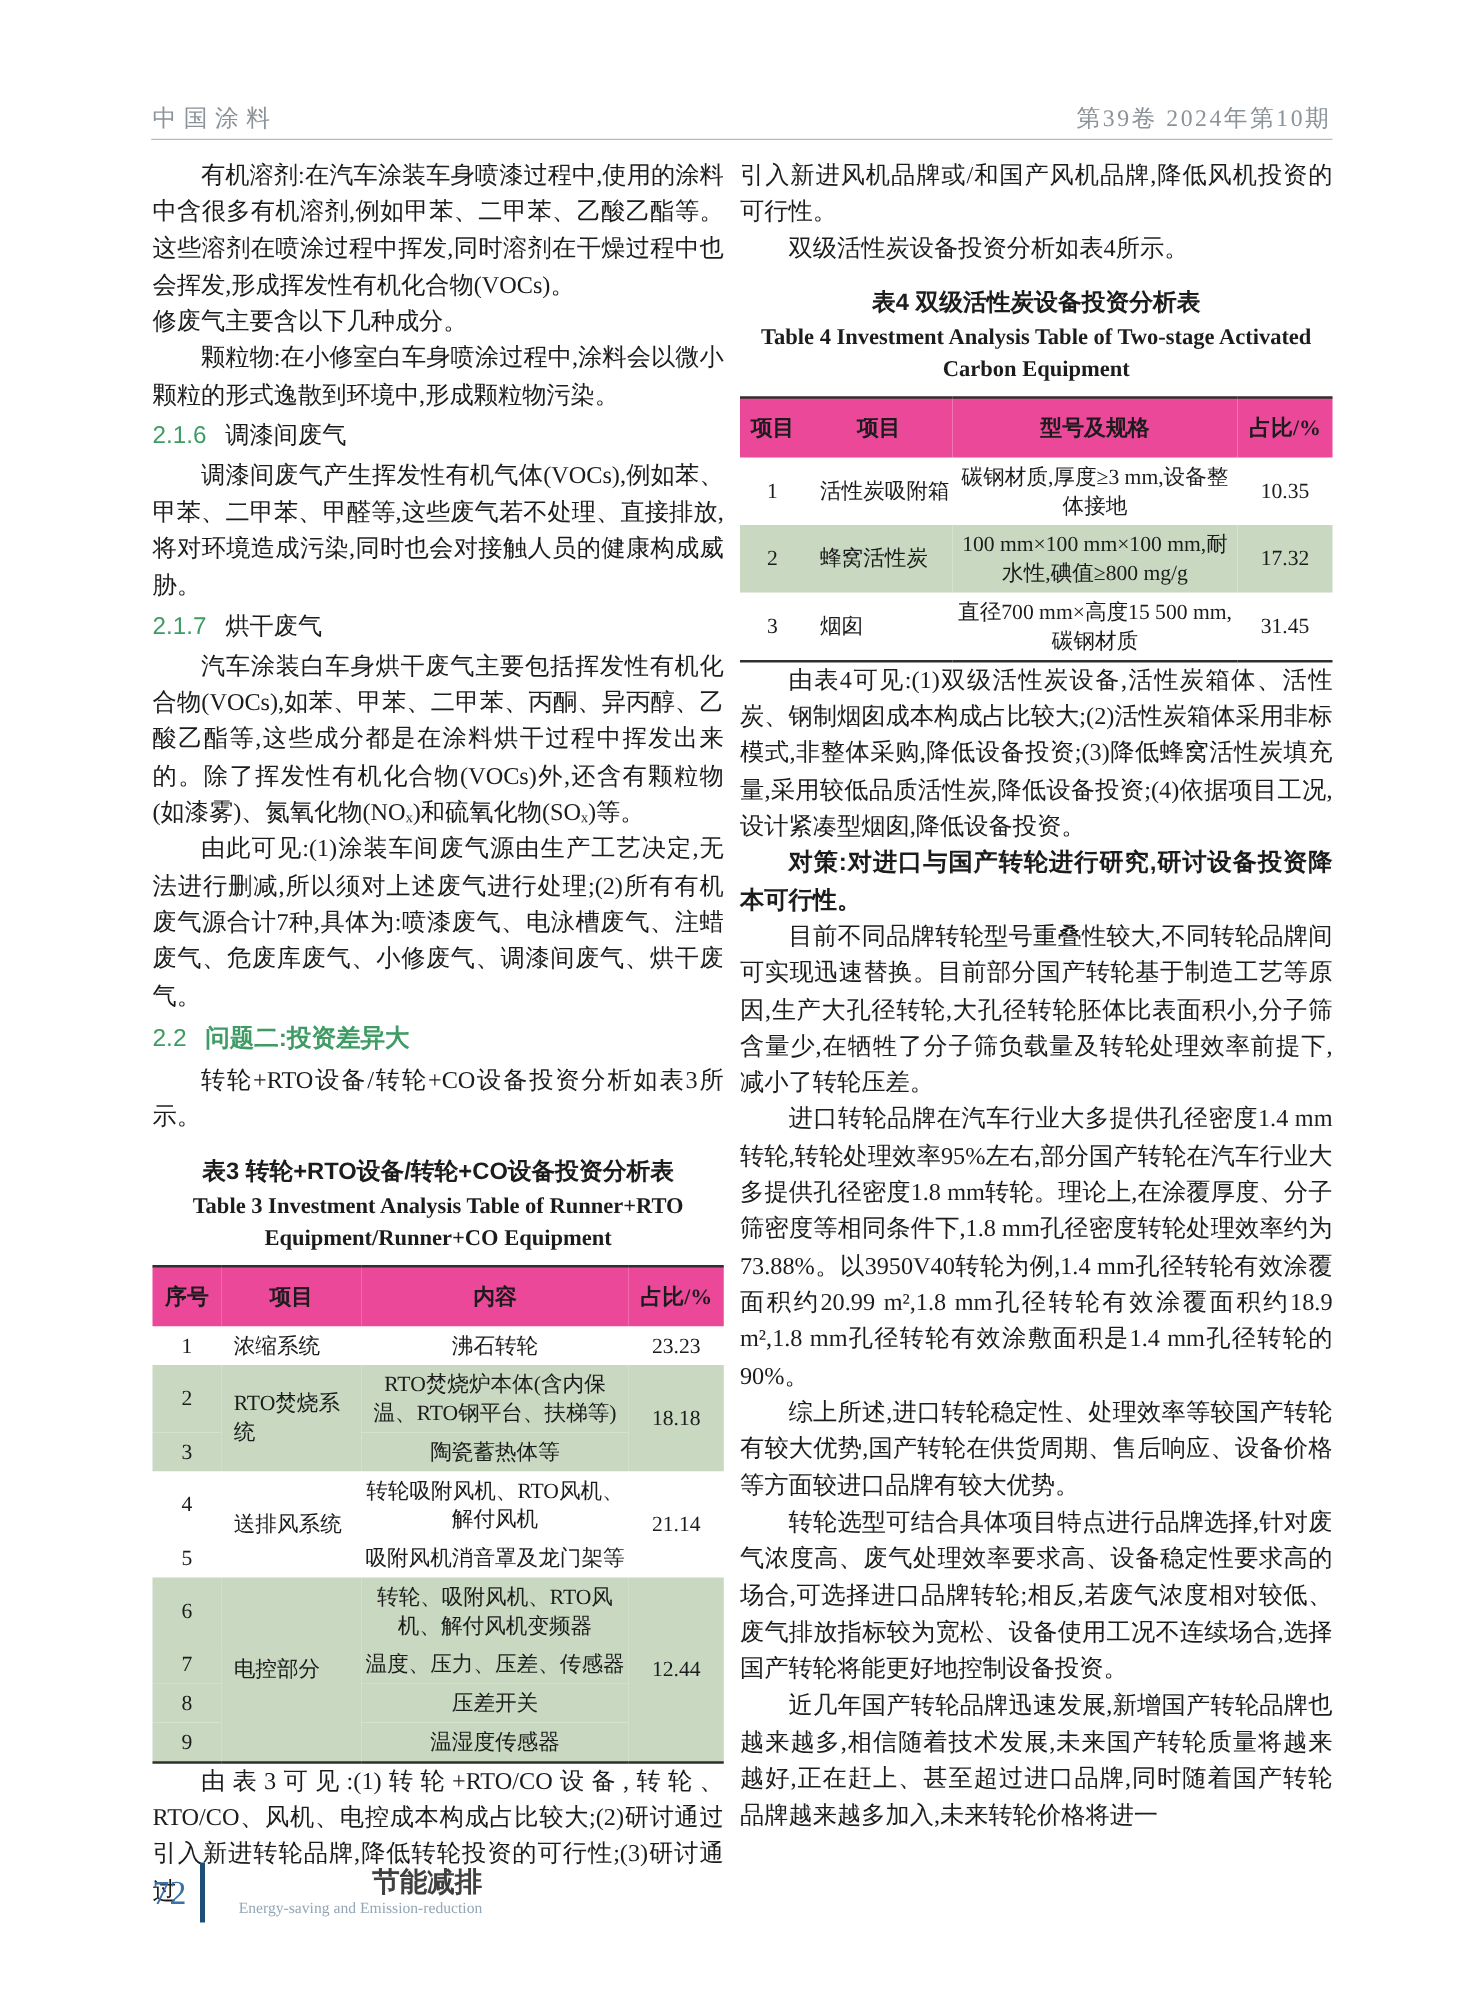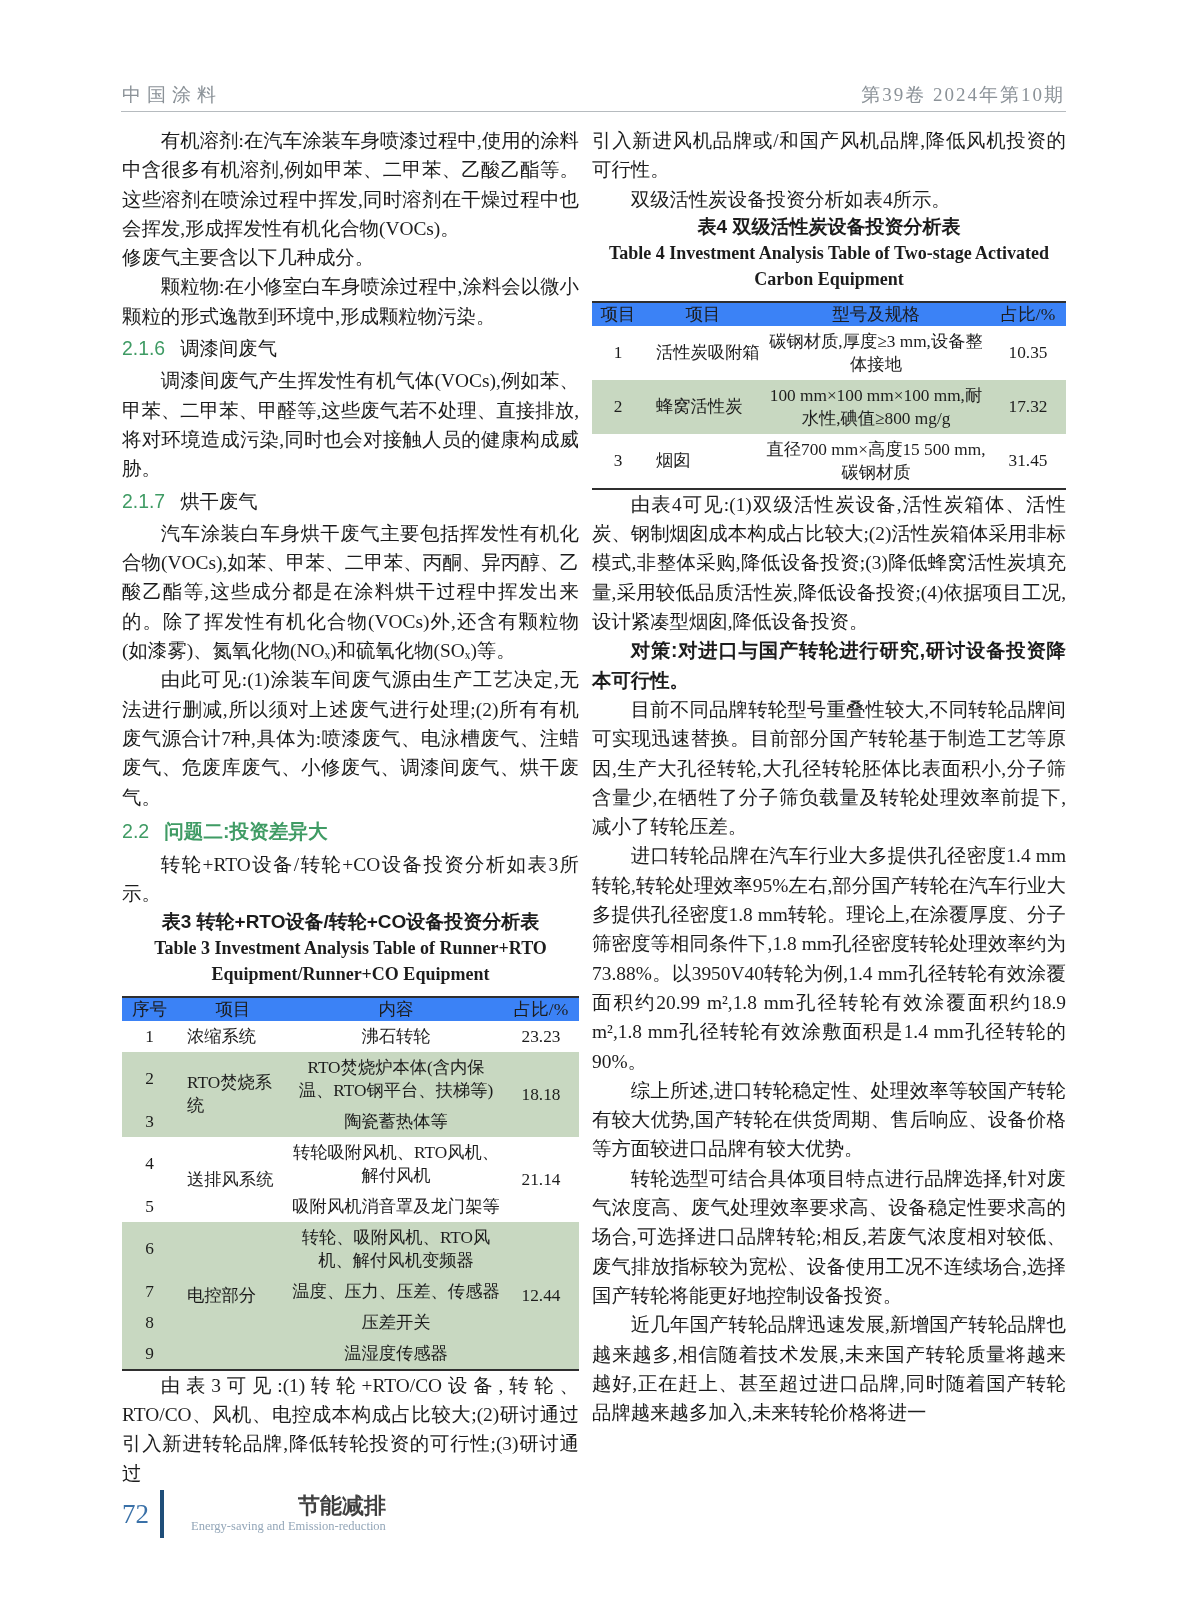--- a/index.html
+++ b/index.html
@@ -19,29 +19,29 @@
   p.noindent{text-indent:0;}
   .sec{margin:3px 0;font-size:19.4px;font-weight:normal;line-height:29.3px;}
   .sec-num{color:#3f9b64;font-family:"Liberation Sans","DejaVu Sans",sans-serif;margin-right:15px;}
   .sec-green{margin:5px 0 4px 0;color:#3f9b64;font-family:"Liberation Sans","DejaVu Sans",sans-serif;
              font-weight:bold;font-size:19.6px;line-height:29.3px;}
   .sec-green .sec-num{font-weight:normal;}
   .p-strong{font-weight:bold;font-family:"Liberation Sans","DejaVu Sans",sans-serif;}
   .note3{margin-top:38px;}
   .note4{margin-top:40px;}
   
-  .tbl-title{margin-top:0;margin-bottom:9px;text-align:center;font-weight:bold;line-height:26px;text-indent:0;}
+  .tbl-title{margin-top:16px;margin-bottom:9px;text-align:center;font-weight:bold;line-height:26px;text-indent:0;}
   .tbl-title .zh{font-size:19px;font-family:"Liberation Sans","DejaVu Sans",sans-serif;}
   .tbl-title .en{font-size:18px;font-family:"Liberation Serif","DejaVu Serif",serif;}
   table.datatable{
     width:100%;border-collapse:collapse;table-layout:fixed;
     font-size:17.3px;line-height:23px;text-align:center;
     border-top:2px solid #2f2f2f;border-bottom:2px solid #2f2f2f;
   }
-  .datatable th{background:#3b82f6;font-weight:normal;padding:0 2px;font-size:17.5px;}
+  .datatable th{background:#ec4899;font-weight:bold;padding:12px 2px;font-size:17.5px;}
   .datatable td{padding:4px 2px;vertical-align:middle;}
   .datatable tr.shade td{background:#c8d8c1;}
   .datatable td.item-cell{text-align:left;padding-left:10px;}
   .datatable td.item-cell4{text-align:left;padding-left:12px;}
   
   .footer{position:absolute;left:122px;top:1490px;display:flex;align-items:center;text-align:right;}
   .footer-page{font-size:27px;color:#3a71a8;margin-right:11px;line-height:1;}
   .footer-bar{width:4px;height:48px;background:#1f4e79;margin-right:11px;}
   .footer-zh{font-size:22px;font-weight:bold;color:#404040;font-family:"Liberation Sans","DejaVu Sans",sans-serif;line-height:24px;}
   .footer-en{font-size:12.5px;color:#93a6b8;line-height:17px;margin-left:16px;}

